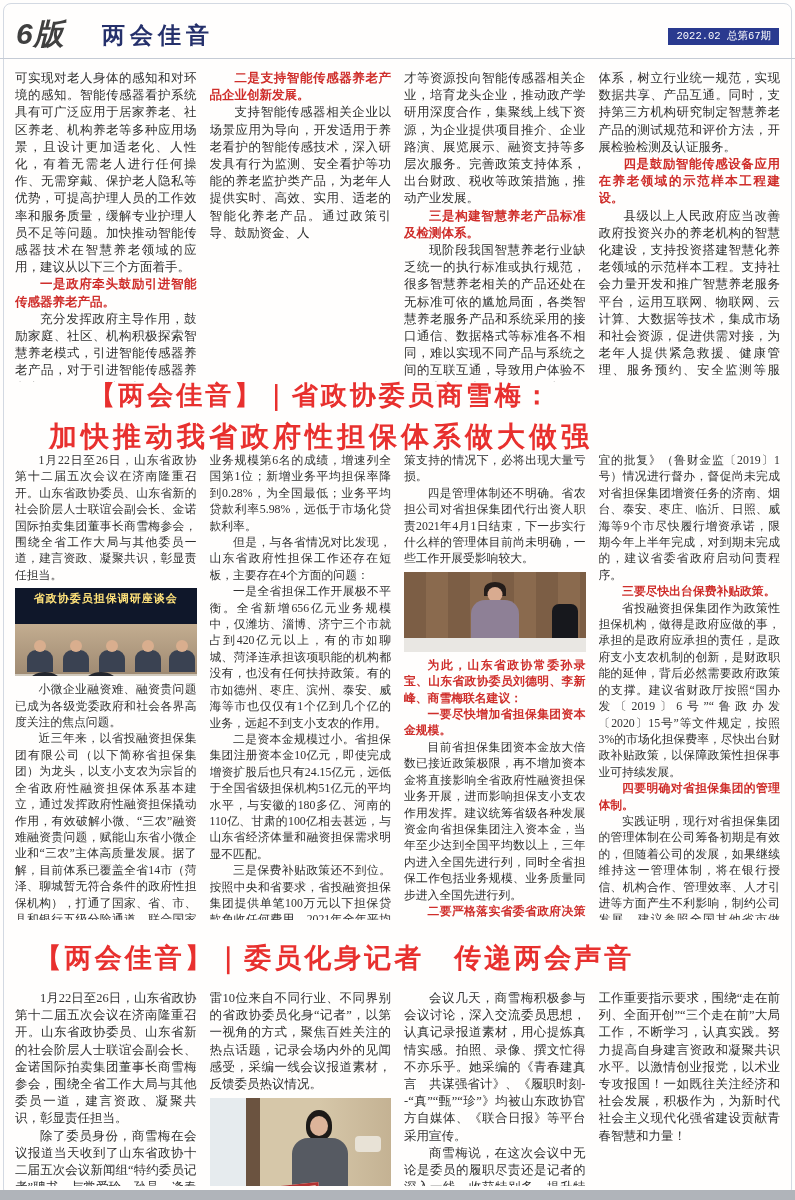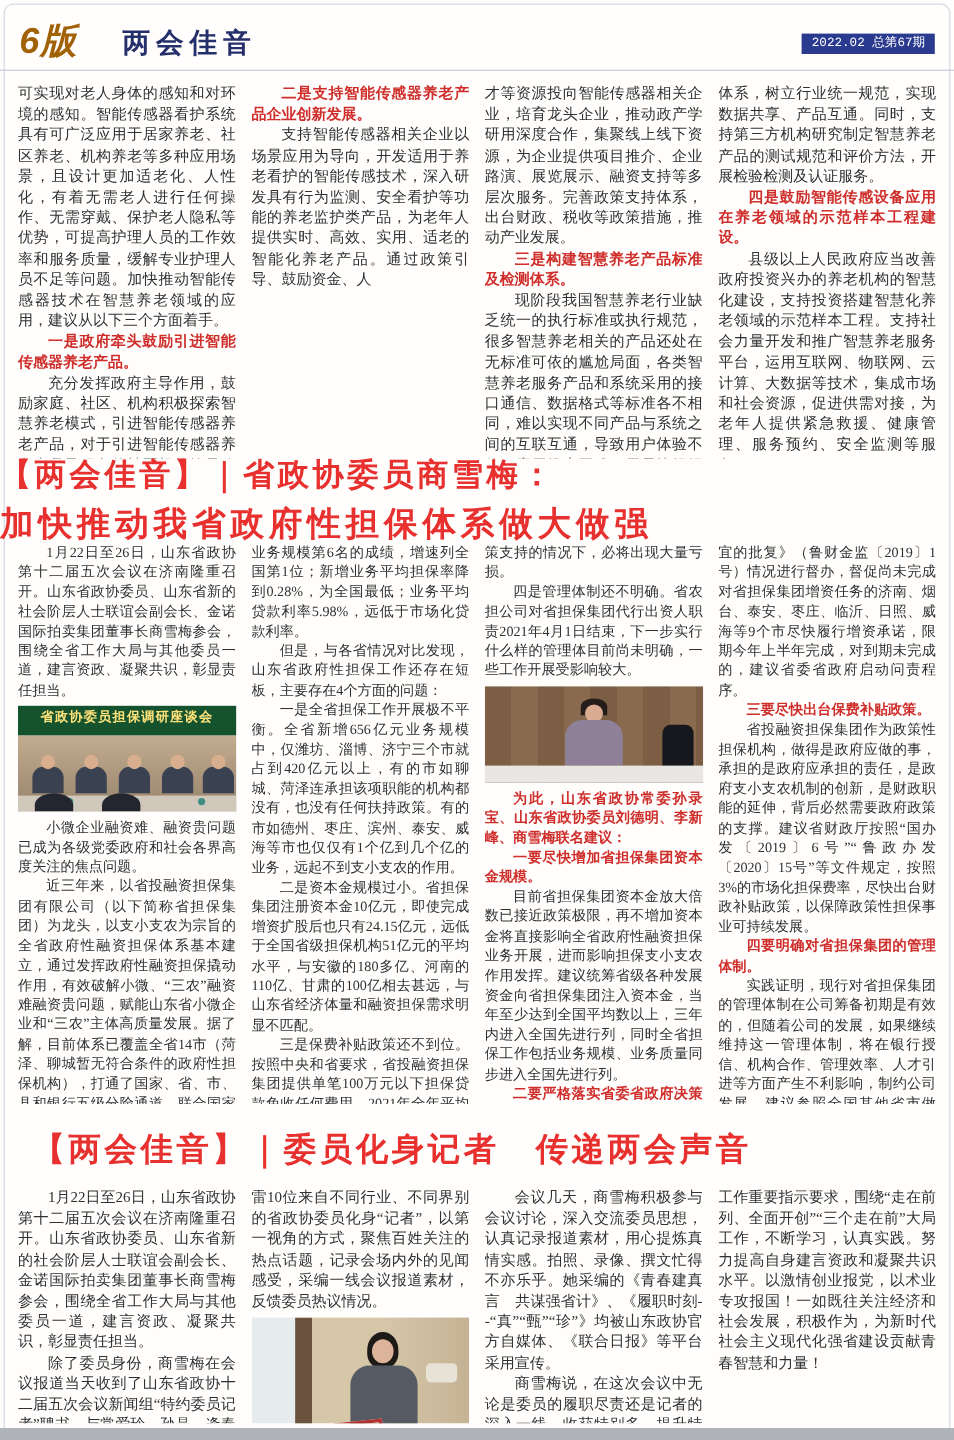--- a/index.html
+++ b/index.html
@@ -20,21 +20,21 @@
     position:absolute; left:0; right:0; bottom:0; height:10px;
     background:#b0b4ba;
   }
 
   
   .hdr { position:absolute; top:10px; left:16px; right:16px; height:46px; }
   .pagenum {
     position:absolute; left:0; top:4px;
     font-family:"Liberation Sans","DejaVu Sans",sans-serif;
     font-weight:bold; font-style:italic;
-    font-size:30px; color:#a16207; letter-spacing:1px;
+    font-size:30px; color:#404040; letter-spacing:1px;
   }
   .masthead {
     position:absolute; left:86px; top:10px;
     font-weight:bold; font-size:23px; color:#25306b; letter-spacing:5px;
   }
   .issue {
     position:absolute; right:0; top:18px;
     background:#2a3a8f; color:#ffffff;
     font-family:Liberation Mono, monospace;
     font-size:10.5px; line-height:17px; padding:0 8px;
@@ -45,34 +45,34 @@
   .cols { position:absolute; left:15px; right:15px; display:flex; gap:13px; }
   .col  { flex:1 1 0; min-width:0; text-align:justify; color:#303030; overflow:hidden; }
   .cols.top { top:70px;  height:312px; font-size:12.5px; line-height:17.2px; }
   .cols.mid { top:452px; height:468px; font-size:11.8px; line-height:16.4px; }
   .cols.bot { top:990px; height:196px; font-size:12.5px; line-height:17.2px; }
   p.body { text-indent:2em; }
   p.cont { text-indent:0; }
   p.red  { text-indent:2em; color:#cf2e2b; font-weight:bold; }
 
   
-  .hl { position:absolute; left:0; width:642px; 
+  .hl { position:absolute; left:0; width:642px; text-align:center;
         color:#e8302e; font-weight:bold;
         font-family:"Liberation Sans","DejaVu Sans",sans-serif; }
   .hl2 { top:378px; }
   .hl2 .l1 { font-size:26px; letter-spacing:3px; }
   .hl2 .l2 { font-size:28px; letter-spacing:4px; margin-top:5px; }
   .hl3 { top:940px; font-size:27px; letter-spacing:3px;padding-left:27px; }
 
   
   .photo { position:relative; margin:5px 0; overflow:hidden; }
   .photo1 { height:88px; }
   .p1-banner {
-    height:25px; line-height:20px; text-align:center;
-    background:#14532d; color:#ffe27a; font-weight:bold; font-size:11px;
+    height:36px; line-height:20px; text-align:center;
+    background:#0f172a; color:#ffe27a; font-weight:bold; font-size:11px;
     letter-spacing:1px; font-family:"Liberation Sans","DejaVu Sans",sans-serif;
   }
   .p1-scene { position:relative; height:68px;
     background:linear-gradient(180deg,#c3ad90 0%,#a8937a 55%,#948069 100%); }
   .person { position:absolute; width:26px; height:22px; background:#3a4252;
     border-radius:9px 9px 0 0; bottom:20px; }
   .person::before { content:""; position:absolute; top:-10px; left:7px;
     width:12px; height:12px; border-radius:50%; background:#d9ae8e; }
   .p1-table { position:absolute; bottom:0; left:0; right:0; height:18px; background:#cfc8bb; }
   .cup { position:absolute; bottom:10px; width:6px; height:6px; border-radius:50%; background:#3e8f86; }

